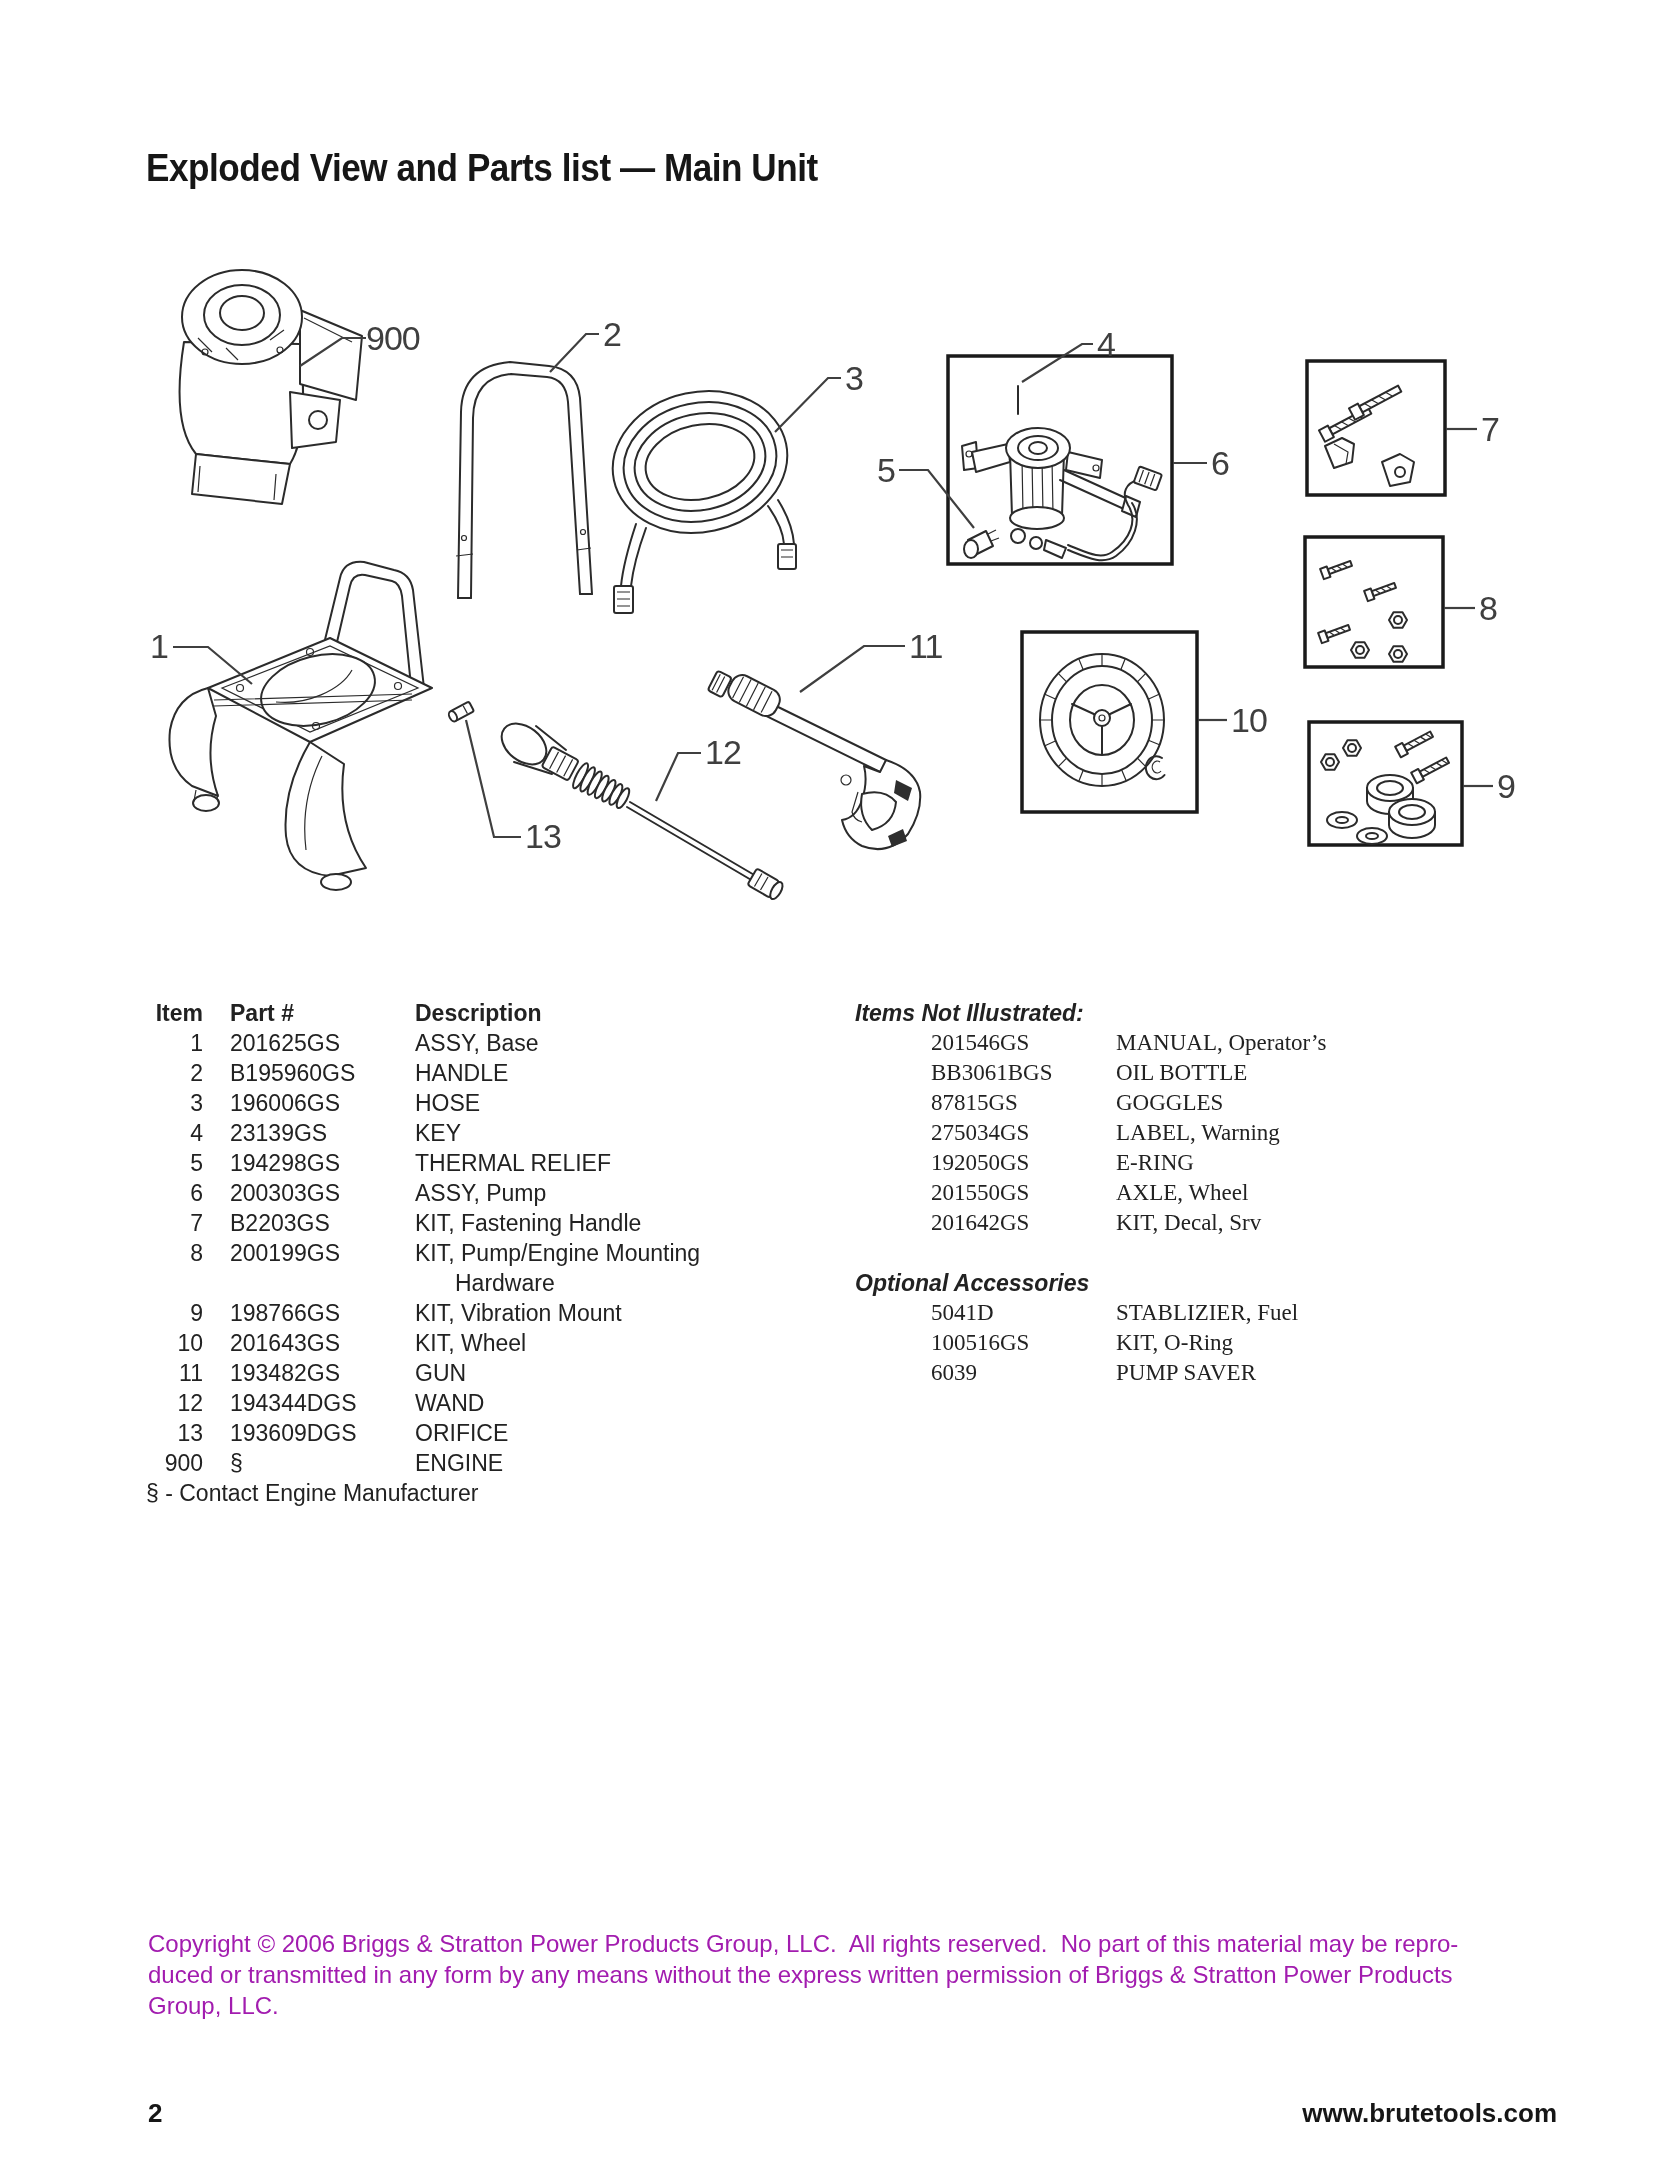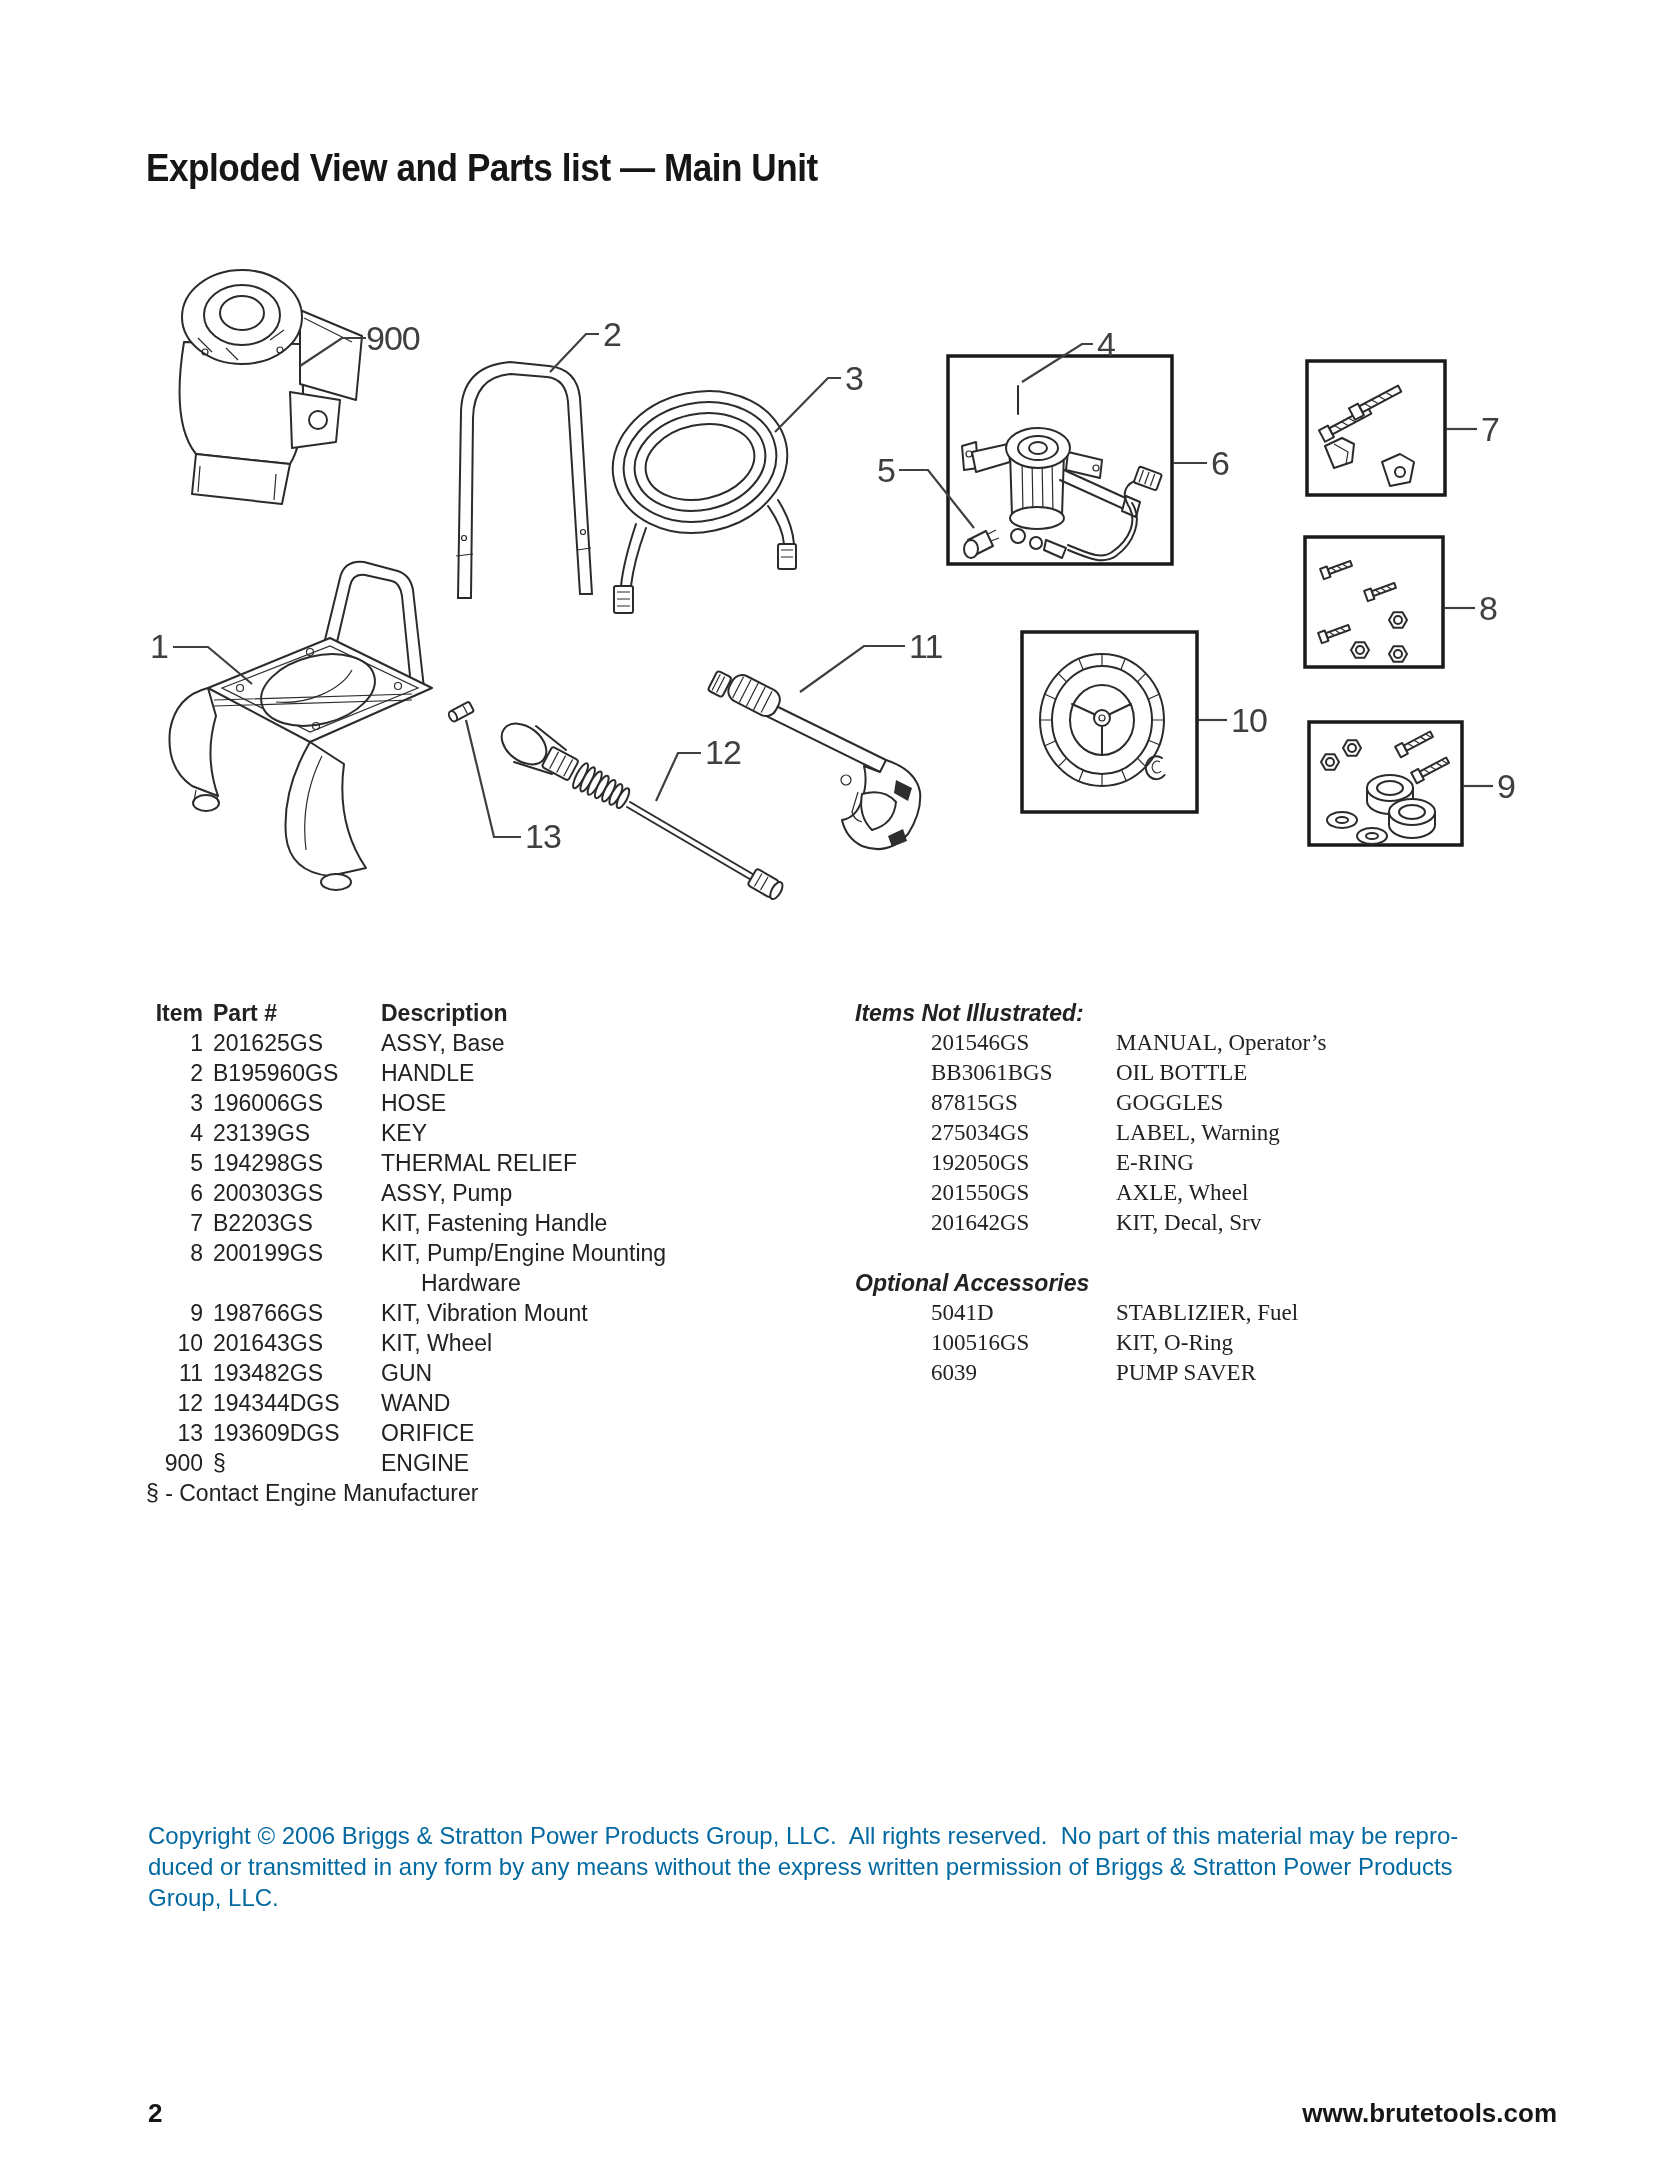--- a/index.html
+++ b/index.html
@@ -25,33 +25,33 @@
   }
   .part   { fill:#ffffff; stroke:#2b2b2b; stroke-width:2; stroke-linejoin:round; stroke-linecap:round; }
   .pline  { fill:none;    stroke:#2b2b2b; stroke-width:2; stroke-linejoin:round; stroke-linecap:round; }
   .thin   { fill:none;    stroke:#2b2b2b; stroke-width:1.2; }
   .dark   { fill:#2e2e2e; stroke:none; }
   .box    { fill:none;    stroke:#1a1a1a; stroke-width:3.5; }
   .leader { fill:none;    stroke:#3f3f3f; stroke-width:2.2; }
 
   
   .tbl { font-size:23px; line-height:30px; color:#222; }
-  .lrow { display:grid; grid-template-columns:55px 158px auto; column-gap:10px; }
+  .lrow { display:grid; grid-template-columns:55px 158px auto; column-gap:27px; }
   .lrow .c-item { text-align:right; }
   .lhead { font-weight:700; }
   .desc2 { padding-left:40px; }
   .footnote { line-height:30px; margin-left:-2px; }
   .rhead { font-weight:700; line-height:30px;font-style:italic; }
   .rrow { display:grid; grid-template-columns:185px auto; margin-left:76px;font-family:Liberation Serif, serif; }
   .spacer30 { height:30px; }
 
   
   .copyright {
-    left:148px; top:1820px; width:1400px;
-    font-size:24px; line-height:31px; color:#0369a1;
+    left:148px; top:1928px; width:1400px;
+    font-size:24px; line-height:31px; color:#a21caf;
     white-space:pre-wrap;
   }
   .footer-page { left:148px; top:2098px; font-size:26px; font-weight:700; color:#161616; }
   .footer-url  { right:116px; top:2098px; font-size:26px; font-weight:700; color:#161616; }
 </style>
 </head>
 <body>
 
 <div class="abs page-title">Exploded View and Parts list — Main Unit</div>
 

